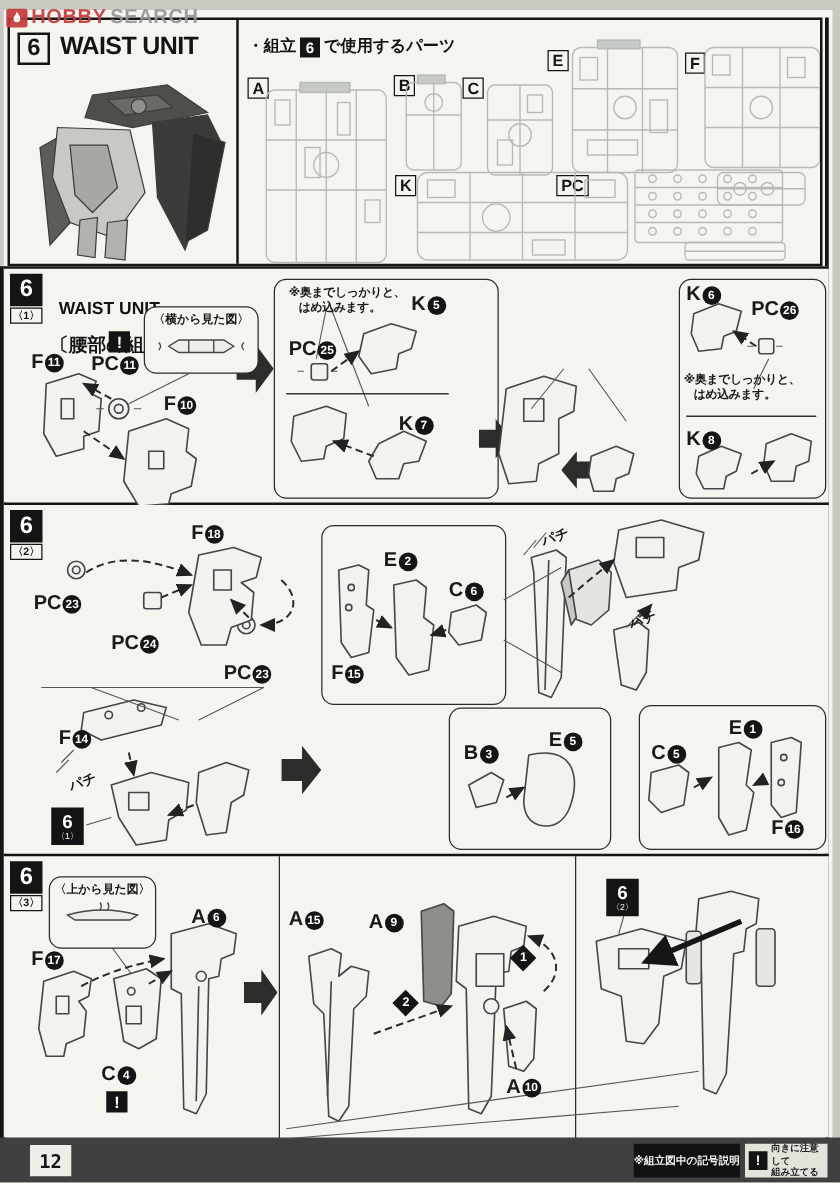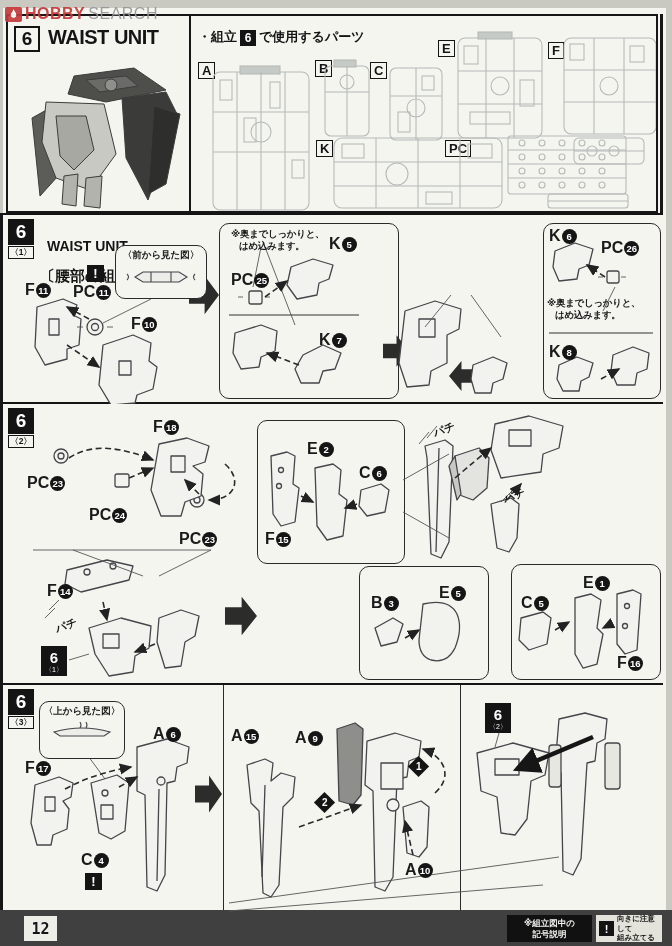--- a/index.html
+++ b/index.html
@@ -2,21 +2,21 @@
 <html><head>
 <meta charset="utf-8">
 <style>
   html,body{margin:0;padding:0;background:#9a9a92;font-family:"Liberation Sans","DejaVu Sans",sans-serif;}
   #page{position:relative;width:672px;height:946px;background:#c9c9c1;overflow:hidden;}
   .paper{position:absolute;left:3px;top:8px;width:663px;height:904px;background:#f5f5f0;}
   
   .watermark{position:absolute;left:5px;top:5px;display:flex;align-items:center;gap:3px;opacity:.92;z-index:9;}
   .flamebox{width:17px;height:15px;background:#c5393b;border-radius:2px;display:flex;align-items:center;justify-content:center;}
   .wm-hobby{color:#c5393b;font-weight:800;font-size:16px;letter-spacing:.5px;}
-  .wm-search{color:#96969a;font-weight:400;font-size:16px;letter-spacing:.5px;}
+  .wm-search{color:#96969a;font-weight:700;font-size:16px;letter-spacing:.5px;}
   
   .topblock{position:absolute;left:6px;top:14px;width:652px;height:199px;border:2px solid #161616;background:#f5f5f0;box-sizing:border-box;}
   .topdivider{position:absolute;left:181px;top:0;width:2px;height:195px;background:#161616;}
   .titlebox{position:absolute;left:6px;top:10px;width:26px;height:26px;border:2.5px solid #141414;box-sizing:border-box;display:flex;align-items:center;justify-content:center;font-weight:bold;font-size:19px;color:#141414;background:#f5f5f0;}
   .pagetitle{position:absolute;left:40px;top:10px;font-weight:800;font-size:20px;letter-spacing:-.5px;color:#141414;}
   .usenote{position:absolute;left:190px;top:12px;display:flex;align-items:flex-end;gap:3px;font-weight:bold;font-size:13px;color:#141414;}
   .stepbadge-sm{width:16px;height:16px;background:#141414;color:#fff;display:flex;align-items:center;justify-content:center;font-size:12px;font-weight:bold;}
   .runlabel{position:absolute;border:1.6px solid #141414;background:#f5f5f0;font-weight:bold;font-size:13px;line-height:15px;padding:0 3px;color:#141414;}
   
   .section{position:absolute;left:3px;width:660px;background:#f5f5f0;border-top:2.5px solid #141414;box-sizing:border-box;}
@@ -35,21 +35,21 @@
   .bigarrow{position:absolute;background:#2c2c2a;clip-path:polygon(0 30%,52% 30%,52% 6%,100% 50%,52% 94%,52% 70%,0 70%);z-index:2;}
   .refbadge{position:absolute;width:26px;height:30px;background:#141414;color:#fff;display:flex;flex-direction:column;align-items:center;justify-content:center;line-height:1;z-index:4;}
   .refbadge b{font-size:15px;} .refbadge i{font-style:normal;font-size:7px;margin-top:1px;}
   .snap{position:absolute;font-size:11px;font-weight:bold;color:#1a1a1a;transform:rotate(-20deg);z-index:4;}
   .diamond{position:absolute;width:15px;height:15px;background:#141414;transform:rotate(45deg);display:flex;align-items:center;justify-content:center;z-index:4;}
   .diamond span{transform:rotate(-45deg);color:#fff;font-weight:bold;font-size:10px;}
   .vdiv{position:absolute;top:0;width:1.3px;background:#2a2a2a;z-index:0;}
   
   .footer{position:absolute;left:0;top:910px;width:672px;height:36px;background:#404040;}
   .pagenum{position:absolute;left:24px;top:6px;width:33px;height:25px;background:#eeeee8;color:#16161a;display:flex;align-items:center;justify-content:center;font-size:15px;font-weight:bold;font-family:"DejaVu Sans Mono",monospace;}
-  .legendbox{position:absolute;left:507px;top:5px;width:85px;height:27px;background:#111;color:#f2f2ee;display:flex;flex-direction:column;align-items:center;justify-content:center;font-size:8.5px;font-weight:bold;line-height:1.2;}
+  .legendbox{position:absolute;left:507px;top:5px;width:85px;height:27px;background:#111;color:#f2f2ee;display:flex;flex-direction:row;align-items:center;justify-content:center;font-size:8.5px;font-weight:bold;line-height:1.2;}
   .orientbox{position:absolute;left:596px;top:5px;width:66px;height:27px;background:#e3e3dc;display:flex;align-items:center;gap:3px;padding-left:3px;box-sizing:border-box;}
   .orientbox .obang{width:15px;height:15px;background:#141414;color:#fff;font-weight:bold;font-size:11px;display:flex;align-items:center;justify-content:center;flex:0 0 auto;}
   .orienttext{font-size:7.5px;font-weight:bold;color:#1a1a1a;line-height:1.25;}
   svg.art{position:absolute;left:0;top:0;z-index:2;}
 </style>
 </head>
 <body>
 
 <div id="page">
   <div class="paper"></div>
@@ -202,21 +202,21 @@
   <div class="leftbar"></div>
   <div class="rightbar"></div>
 
   <div class="section" style="top:213px;height:189px">
     <div class="secbadge" style="left:5px;top:4px">6</div>
     <div class="subbadge" style="left:5px;top:31px">〈1〉</div>
     <div class="sectitle-jp" style="left:37px;top:5px">〔腰部の組立〕</div>
     <div class="sectitle-en" style="left:44px;top:23px">WAIST UNIT</div>
 
     <div class="callout" style="left:112px;top:30px;width:92px;height:54px">
-      <span>〈前から見た図〉</span>
+      <span>〈横から見た図〉</span>
       <svg width="80" height="26" viewBox="0 0 80 26">
         <g stroke="#45454a" fill="#ededea" stroke-width="1.1">
           <path d="M22,10 h36 l8,5 -8,5 h-36 l-8,-5 z"></path>
             <line x1="30" y1="10" x2="30" y2="20"></line>
             <line x1="50" y1="10" x2="50" y2="20"></line>
           <path d="M6,12 q3,3 0,6 M74,12 q-3,3 0,6" fill="none"></path>
         </g>
       </svg>
     </div>
     <div class="bang" style="left:84px;top:50px">!</div>

